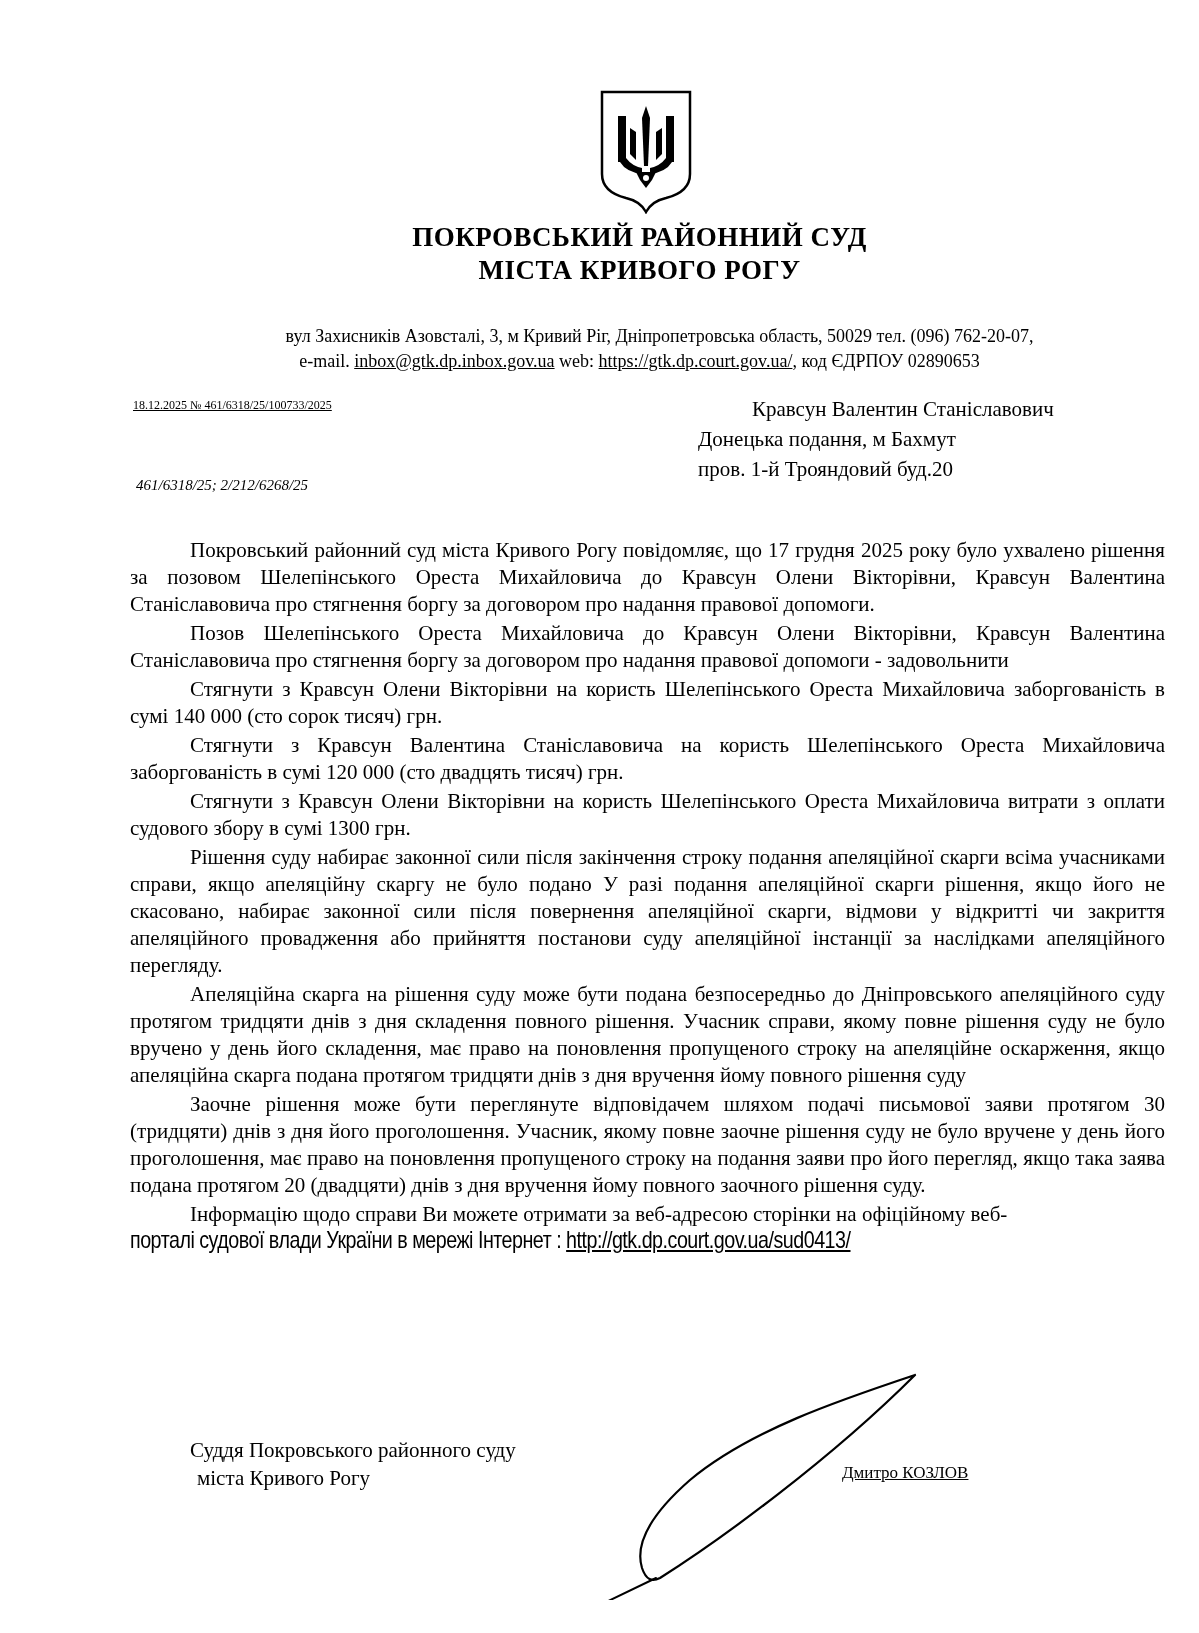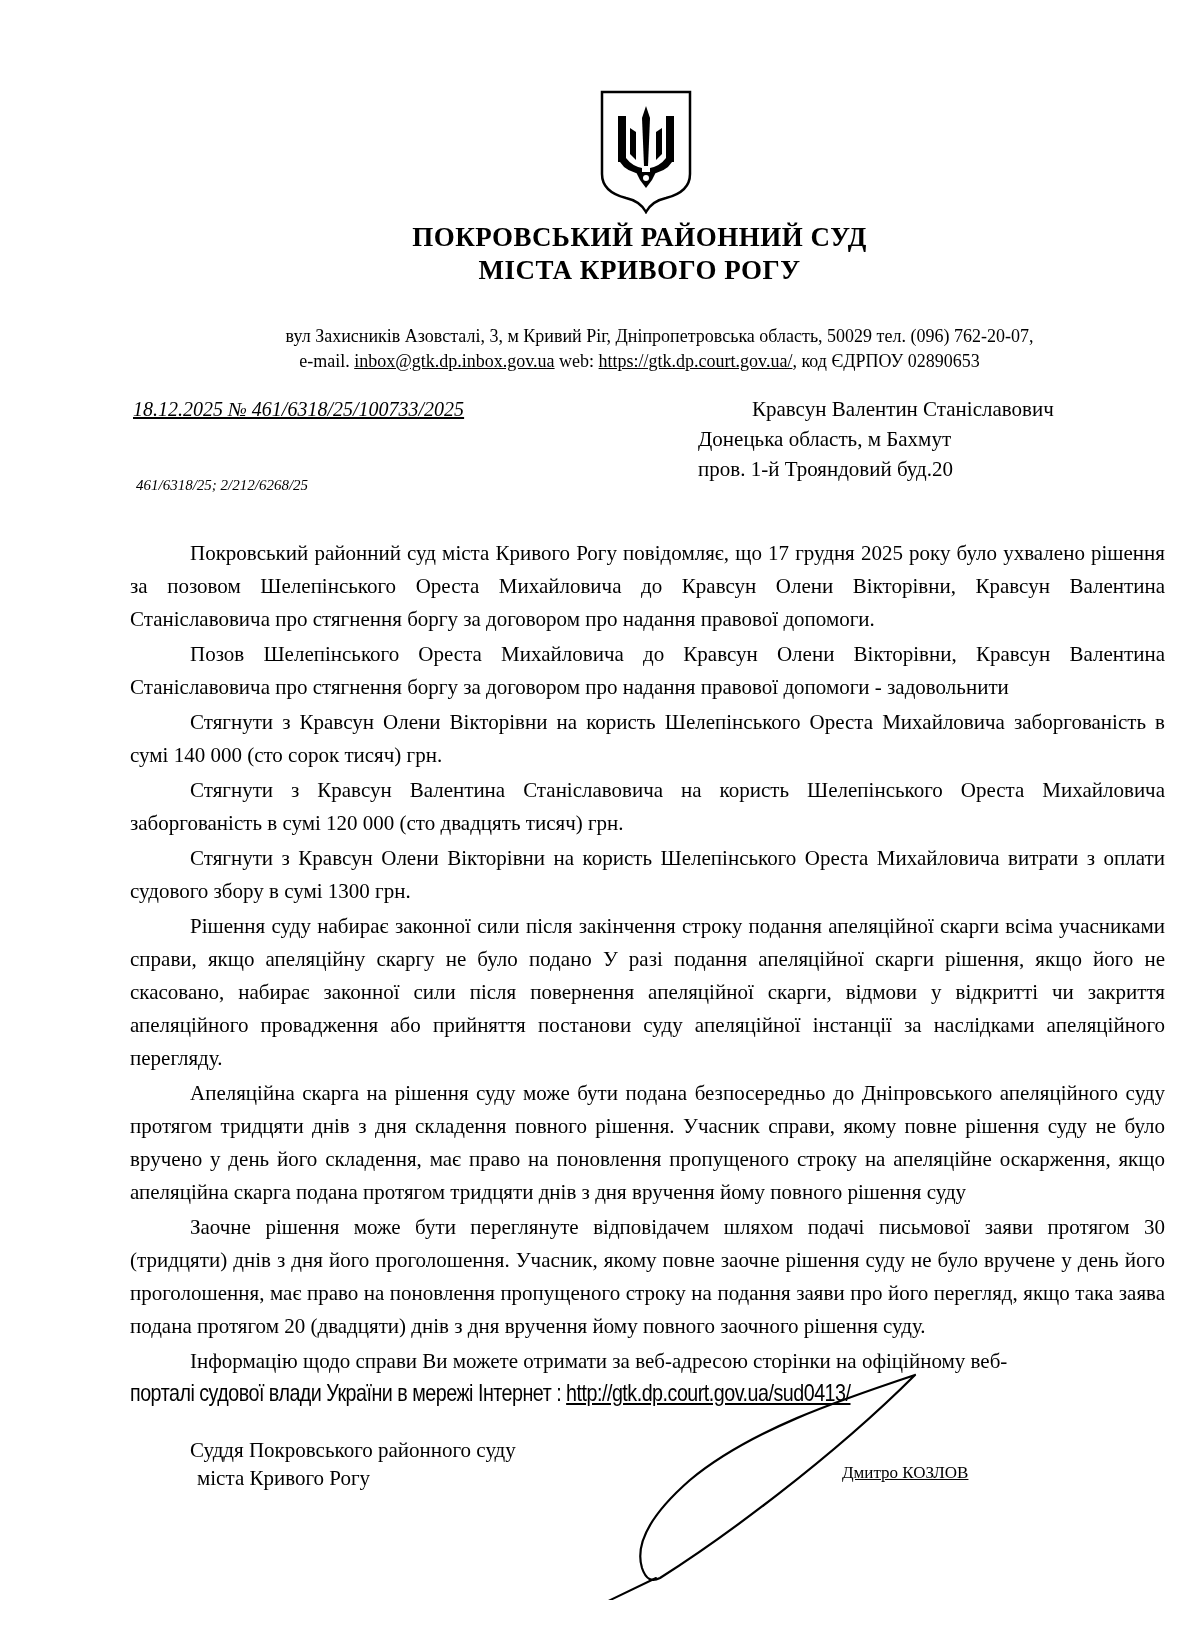--- a/index.html
+++ b/index.html
@@ -8,27 +8,27 @@
   .abs { position:absolute;margin-left:40px; }
   .emblem { left:556px; top:88px; width:100px; height:126px; }
   .title { left:0; width:1199px; text-align:center; font-weight:bold;
            font-size:27px; letter-spacing:0.5px; line-height:31px; }
   .title1 { top:222px; }
   .title2 { top:255px; }
   .addr { left:0; width:1199px; text-align:center; font-size:18px; line-height:22px; }
   .addr1 { top:325px; padding-left:20px; }
   .addr2 { top:350px; padding-left:0; }
   .u { text-decoration:underline; }
-  .outno { left:93px; top:398px; font-size:20px; text-decoration:underline;font-style:italic; }
+  .outno { left:93px; top:398px; font-size:12px; text-decoration:underline; }
   .recip { font-size:21px; line-height:30px; }
   .recip1 { left:712px; top:394px; }
   .recip2 { left:658px; top:424px; }
   .recip3 { left:658px; top:454px; }
   .caseref { left:96px; top:477px; font-size:15px;font-style:italic; }
-  .body { left:90px; width:1035px; top:537px; font-size:21px; line-height:33px; text-align:justify; }
+  .body { left:90px; width:1035px; top:537px; font-size:21px; line-height:27px; text-align:justify; }
   .body p { margin:0 0 2px 0; text-indent:60px; }
   .portal { font-family:"Liberation Sans", "DejaVu Sans", sans-serif; font-stretch:condensed;
             font-size:24px; letter-spacing:-0.6px; display:inline-block; transform:scaleX(0.82);
             transform-origin:left center; white-space:nowrap; text-indent:0; }
   .portal a { color:#000; text-decoration:underline; }
   .judge { left:150px; top:1436px; font-size:21px; line-height:28px; }
   .judge .l2 { padding-left:7px; }
   .signname { left:802px; top:1463px; font-size:17px;text-decoration:underline; }
   .sig { left:540px; top:1370px; width:440px; height:230px; }
 </style>
@@ -52,21 +52,21 @@
 <div class="abs title title2">МІСТА КРИВОГО РОГУ</div>
 
 <div class="abs addr addr1">вул  Захисників Азовсталі, 3, м  Кривий Ріг,  Дніпропетровська область, 50029 тел. (096) 762-20-07,</div>
 <div class="abs addr addr2">
   <span>e-mail. </span><span class="u">inbox@gtk.dp.inbox.gov.ua</span><span>   web: </span><span class="u">https://gtk.dp.court.gov.ua/</span><span>, код ЄДРПОУ 02890653</span>
 </div>
 
 <div class="abs outno">18.12.2025 № 461/6318/25/100733/2025</div>
 
 <div class="abs recip recip1">Кравсун Валентин Станіславович</div>
-<div class="abs recip recip2">Донецька область, м Бахмут</div>
+<div class="abs recip recip2">Донецька подання, м Бахмут</div>
 <div class="abs recip recip3">пров. 1-й Трояндовий буд.20</div>
 
 <div class="abs caseref">461/6318/25; 2/212/6268/25</div>
 
 <div class="abs body">
   <p>Покровський  районний суд міста Кривого Рогу повідомляє, що 17 грудня 2025 року було ухвалено рішення за позовом Шелепінського Ореста Михайловича до Кравсун Олени Вікторівни, Кравсун Валентина Станіславовича про стягнення боргу за договором про надання правової допомоги.</p>
   <p>Позов Шелепінського Ореста Михайловича до Кравсун Олени Вікторівни, Кравсун Валентина Станіславовича про стягнення боргу за договором про надання правової допомоги  - задовольнити</p>
   <p>Стягнути з Кравсун Олени Вікторівни на користь Шелепінського Ореста Михайловича заборгованість в сумі 140 000 (сто сорок тисяч) грн.</p>
   <p>Стягнути з Кравсун Валентина Станіславовича на користь Шелепінського Ореста Михайловича заборгованість в сумі 120 000 (сто двадцять тисяч) грн.</p>
   <p>Стягнути з Кравсун Олени Вікторівни на користь Шелепінського Ореста Михайловича витрати з оплати судового збору в сумі 1300 грн.</p>

